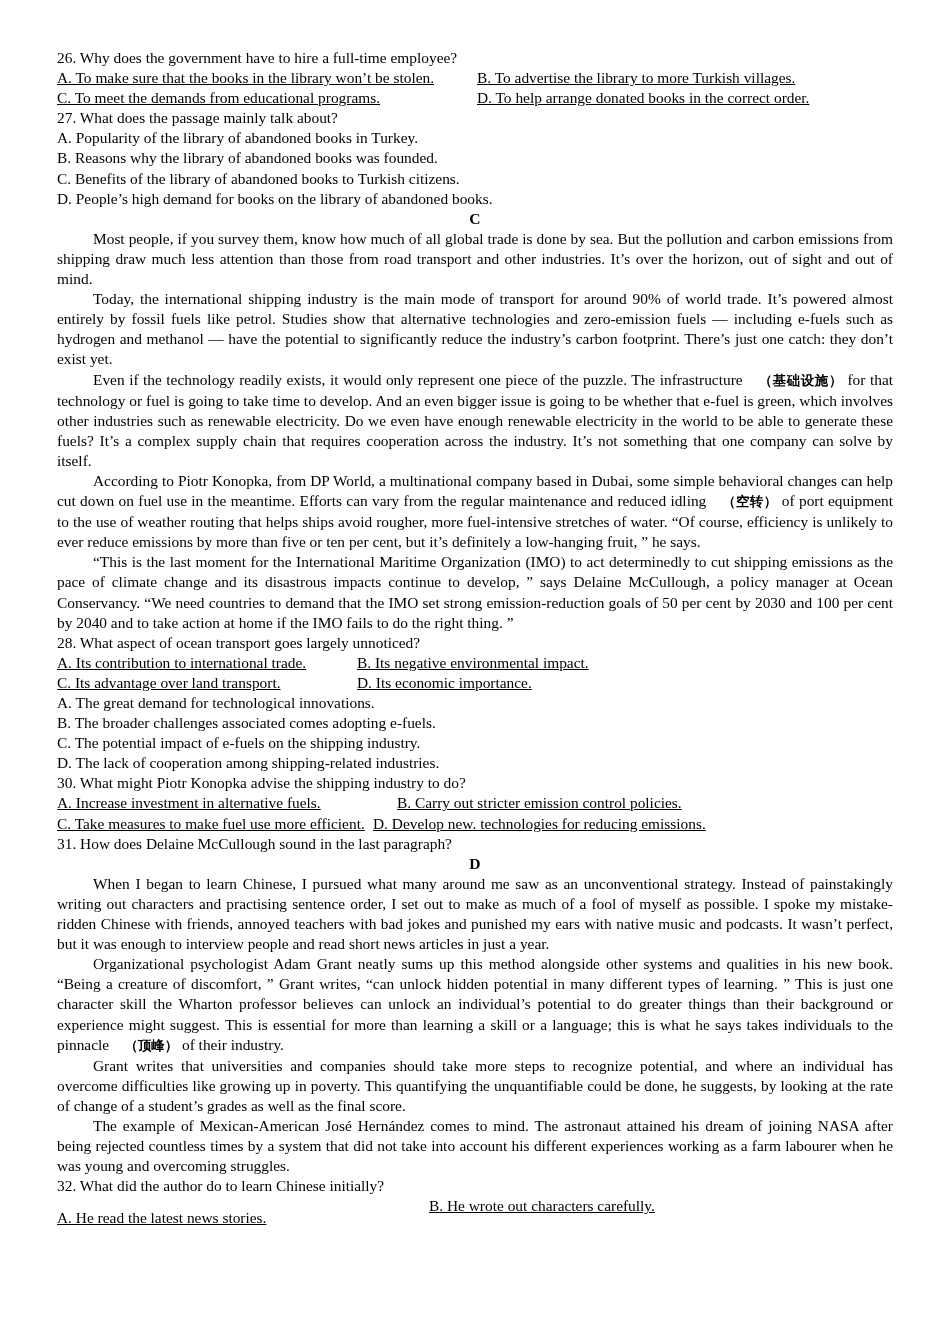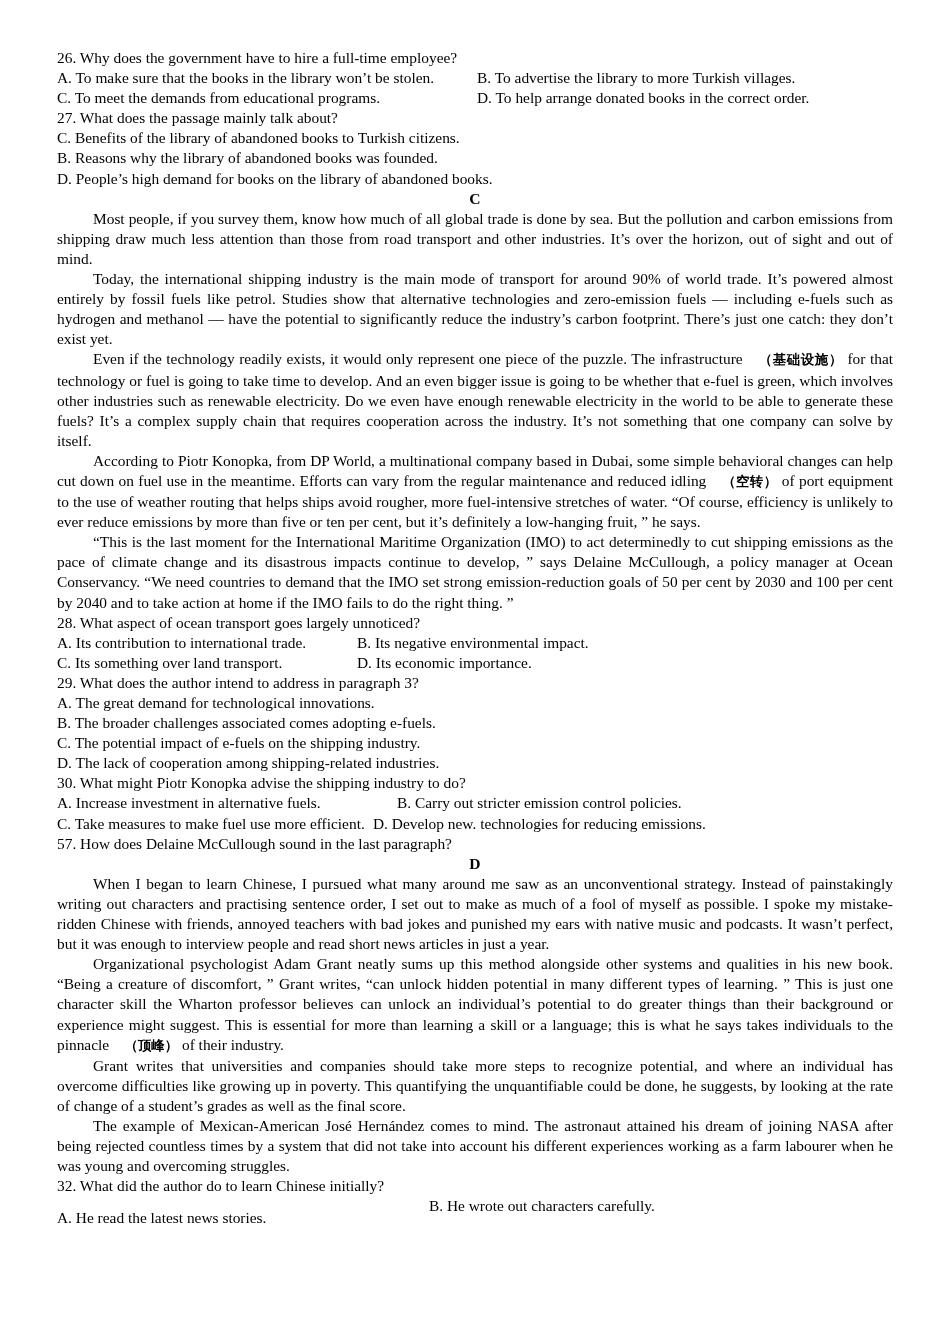--- a/index.html
+++ b/index.html
@@ -52,20 +52,21 @@
   }
   
   .opt-cols {
     font-size: 15.4px;
     line-height: 20.1px;
     white-space: nowrap;
   }
   .opt-cols > span {
     display: inline-block;
     vertical-align: top;
+    text-decoration: underline;
   }
   .cn {
     font-family: "DejaVu Sans", sans-serif;
     font-size: 13.4px;
     font-weight: bold;
   }
   
   .c-w420 { width: 420px; }
   .c-w300 { width: 300px; }
   .c-w340 { width: 340px; }
@@ -82,54 +83,54 @@
 
     <div class="qline">26. Why does the government have to hire a full-time employee?</div>
     <div class="opt-cols">
       <span class="c-w420">A. To make sure that the books in the library won’t be stolen.</span><span>B. To advertise the library to more Turkish villages.</span>
     </div>
     <div class="opt-cols">
       <span class="c-w420">C. To meet the demands from educational programs.</span><span>D. To help arrange donated books in the correct order.</span>
     </div>
 
     <div class="qline">27. What does the passage mainly talk about?</div>
+    <div class="optline">A. Popularity of the library of abandoned books in Turkey.</div>
+    <div class="optline">B. Reasons why the library of abandoned books was founded.</div>
     <div class="optline">C. Benefits of the library of abandoned books to Turkish citizens.</div>
-    <div class="optline">B. Reasons why the library of abandoned books was founded.</div>
     <div class="optline">D. People’s high demand for books on the library of abandoned books.</div>
 
     <div class="section-letter">C</div>
     <p class="para">Most people, if you survey them, know how much of all global trade is done by sea. But the pollution and carbon emissions from shipping draw much less attention than those from road transport and other industries. It’s over the horizon, out of sight and out of mind.</p>
     <p class="para">Today, the international shipping industry is the main mode of transport for around 90% of world trade. It’s powered almost entirely by fossil fuels like petrol. Studies show that alternative technologies and zero-emission fuels — including e-fuels such as hydrogen and methanol — have the potential to significantly reduce the industry’s carbon footprint. There’s just one catch: they don’t exist yet.</p>
     <p class="para"><span>Even if the technology readily exists, it would only represent one piece of the puzzle. The infrastructure </span><span class="cn">（基础设施）</span><span> for that technology or fuel is going to take time to develop. And an even bigger issue is going to be whether that e-fuel is green, which involves other industries such as renewable electricity. Do we even have enough renewable electricity in the world to be able to generate these fuels? It’s a complex supply chain that requires cooperation across the industry. It’s not something that one company can solve by itself.</span></p>
     <p class="para"><span>According to Piotr Konopka, from DP World, a multinational company based in Dubai, some simple behavioral changes can help cut down on fuel use in the meantime. Efforts can vary from the regular maintenance and reduced idling </span><span class="cn">（空转）</span><span> of port equipment to the use of weather routing that helps ships avoid rougher, more fuel-intensive stretches of water. “Of course, efficiency is unlikely to ever reduce emissions by more than five or ten per cent, but it’s definitely a low-hanging fruit, ” he says.</span></p>
     <p class="para">“This is the last moment for the International Maritime Organization (IMO) to act determinedly to cut shipping emissions as the pace of climate change and its disastrous impacts continue to develop, ” says Delaine McCullough, a policy manager at Ocean Conservancy. “We need countries to demand that the IMO set strong emission-reduction goals of 50 per cent by 2030 and 100 per cent by 2040 and to take action at home if the IMO fails to do the right thing. ”</p>
 
     <div class="qline">28. What aspect of ocean transport goes largely unnoticed?</div>
     <div class="opt-cols">
       <span class="c-w300">A. Its contribution to international trade.</span><span>B. Its negative environmental impact.</span>
     </div>
     <div class="opt-cols">
-      <span class="c-w300">C. Its something over land transport.</span><span>D. Its economic importance.</span>
+      <span class="c-w300">C. Its advantage over land transport.</span><span>D. Its economic importance.</span>
     </div>
 
-    <div class="qline">29. What does the author intend to address in paragraph 3?</div>
     <div class="optline">A. The great demand for technological innovations.</div>
     <div class="optline">B. The broader challenges associated comes adopting e-fuels.</div>
     <div class="optline">C. The potential impact of e-fuels on the shipping industry.</div>
     <div class="optline">D. The lack of cooperation among shipping-related industries.</div>
 
     <div class="qline">30. What might Piotr Konopka advise the shipping industry to do?</div>
     <div class="opt-cols">
       <span class="c-w340">A. Increase investment in alternative fuels.</span><span>B. Carry out stricter emission control policies.</span>
     </div>
     <div class="opt-cols">
       <span class="c-w316">C. Take measures to make fuel use more efficient.</span><span>D. Develop new. technologies for reducing emissions.</span>
     </div>
 
-    <div class="qline">57. How does Delaine McCullough sound in the last paragraph?</div>
+    <div class="qline">31. How does Delaine McCullough sound in the last paragraph?</div>
 
     <div class="section-letter">D</div>
     <p class="para">When I began to learn Chinese, I pursued what many around me saw as an unconventional strategy. Instead of painstakingly writing out characters and practising sentence order, I set out to make as much of a fool of myself as possible. I spoke my mistake-ridden Chinese with friends, annoyed teachers with bad jokes and punished my ears with native music and podcasts. It wasn’t perfect, but it was enough to interview people and read short news articles in just a year.</p>
     <p class="para"><span>Organizational psychologist Adam Grant neatly sums up this method alongside other systems and qualities in his new book. “Being a creature of discomfort, ” Grant writes, “can unlock hidden potential in many different types of learning. ” This is just one character skill the Wharton professor believes can unlock an individual’s potential to do greater things than their background or experience might suggest. This is essential for more than learning a skill or a language; this is what he says takes individuals to the pinnacle </span><span class="cn">（顶峰）</span><span> of their industry.</span></p>
     <p class="para">Grant writes that universities and companies should take more steps to recognize potential, and where an individual has overcome difficulties like growing up in poverty. This quantifying the unquantifiable could be done, he suggests, by looking at the rate of change of a student’s grades as well as the final score.</p>
     <p class="para">The example of Mexican-American José Hernández comes to mind. The astronaut attained his dream of joining NASA after being rejected countless times by a system that did not take into account his different experiences working as a farm labourer when he was young and overcoming struggles.</p>
 
     <div class="qline">32. What did the author do to learn Chinese initially?</div>
     <div class="opt-cols">
       <span class="c-w372">A. He read the latest news stories.</span><span>B. He wrote out characters carefully.</span>

